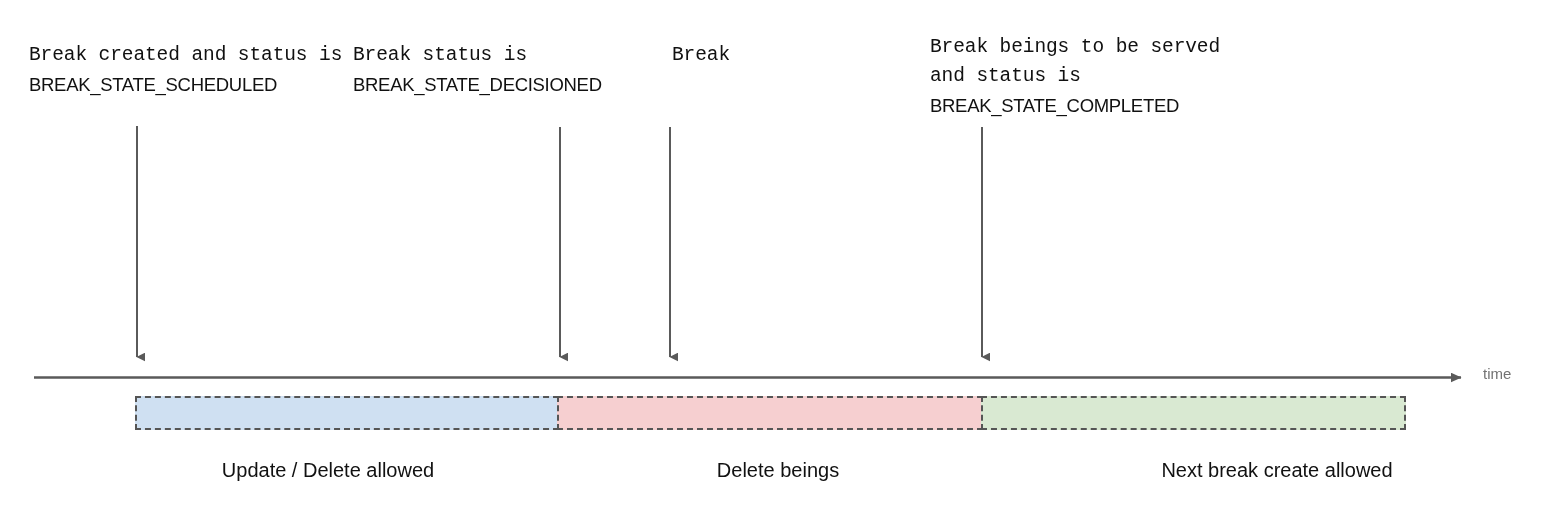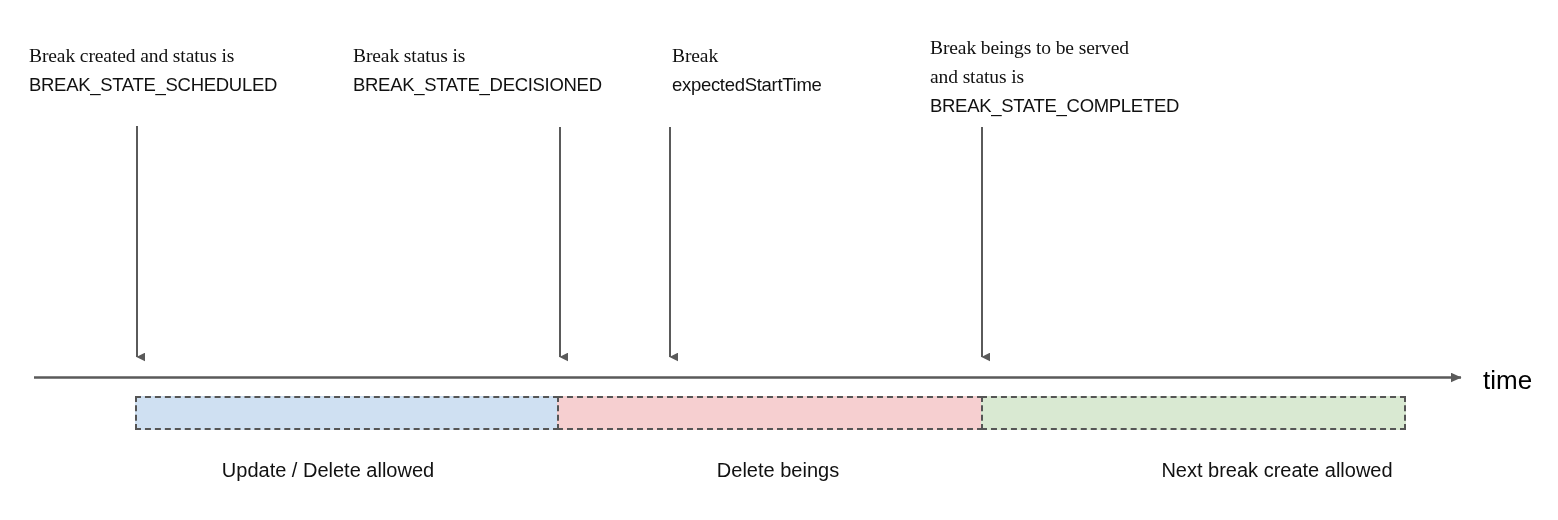--- a/index.html
+++ b/index.html
@@ -22,21 +22,21 @@
 
   
   .annotation {
     position: absolute;
     font-size: 19.5px;
     line-height: 29px;
     color: #111111;
     white-space: nowrap;
   }
   .annotation .prose {
-    font-family: Liberation Serif, serif;
+    font-family: Liberation Mono, monospace;
     letter-spacing: -0.1px;
   }
   .annotation .code {
     font-family: Liberation Sans, sans-serif;
     font-size: 18.5px;
     letter-spacing: -0.3px;
   }
 
   #ann-1 { left: 29px;  top: 41px; }
   #ann-2 { left: 353px; top: 41px; }
@@ -51,22 +51,22 @@
     width: 1558px;
     height: 520px;
     pointer-events: none;
   }
 
   
   #time-label {
     position: absolute;
     left: 1483px;
     top: 365px;
-    font-size: 26px;
-    color: #000000;
+    font-size: 15px;
+    color: #737373;
     font-family: "Liberation Sans", sans-serif;
   }
 
   
   #bars {
     position: absolute;
     left: 135px;
     top: 396px;
     height: 34px;
     display: flex;
@@ -102,21 +102,20 @@
     <div class="code">BREAK_STATE_SCHEDULED</div>
   </div>
 
   <div class="annotation" id="ann-2">
     <div class="prose">Break status is</div>
     <div class="code">BREAK_STATE_DECISIONED</div>
   </div>
 
   <div class="annotation" id="ann-3">
     <div class="prose">Break</div>
-    <div class="code">expectedStartTime</div>
   </div>
 
   <div class="annotation" id="ann-4">
     <div class="prose">Break beings to be served</div>
     <div class="prose">and status is</div>
     <div class="code">BREAK_STATE_COMPLETED</div>
   </div>
 
   <svg id="vector" viewBox="0 0 1558 520">
     <defs>

